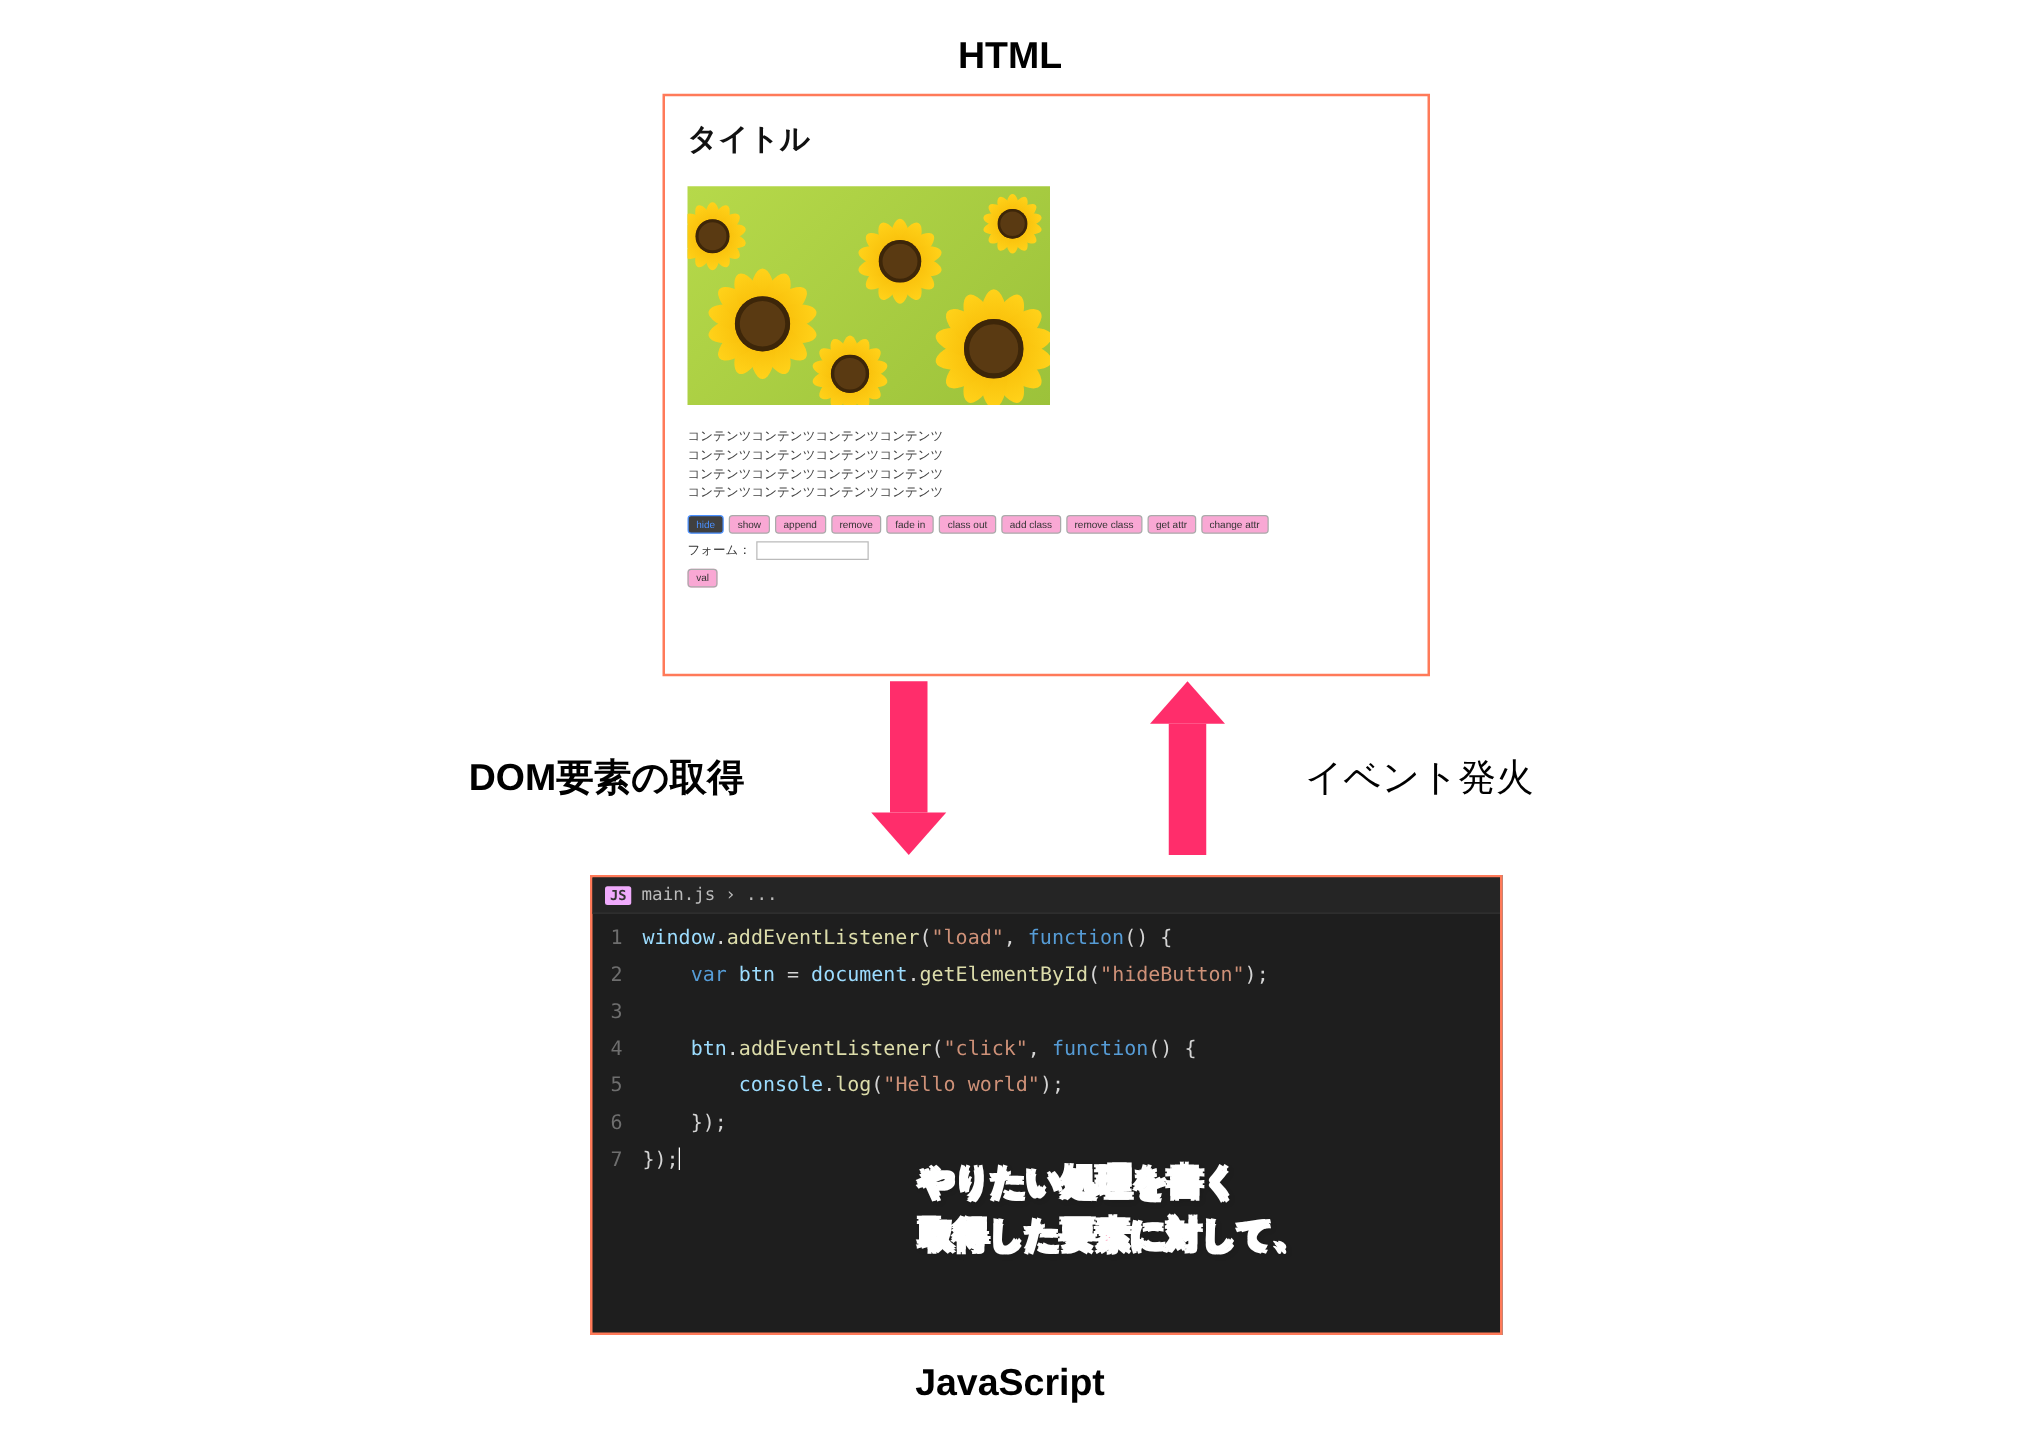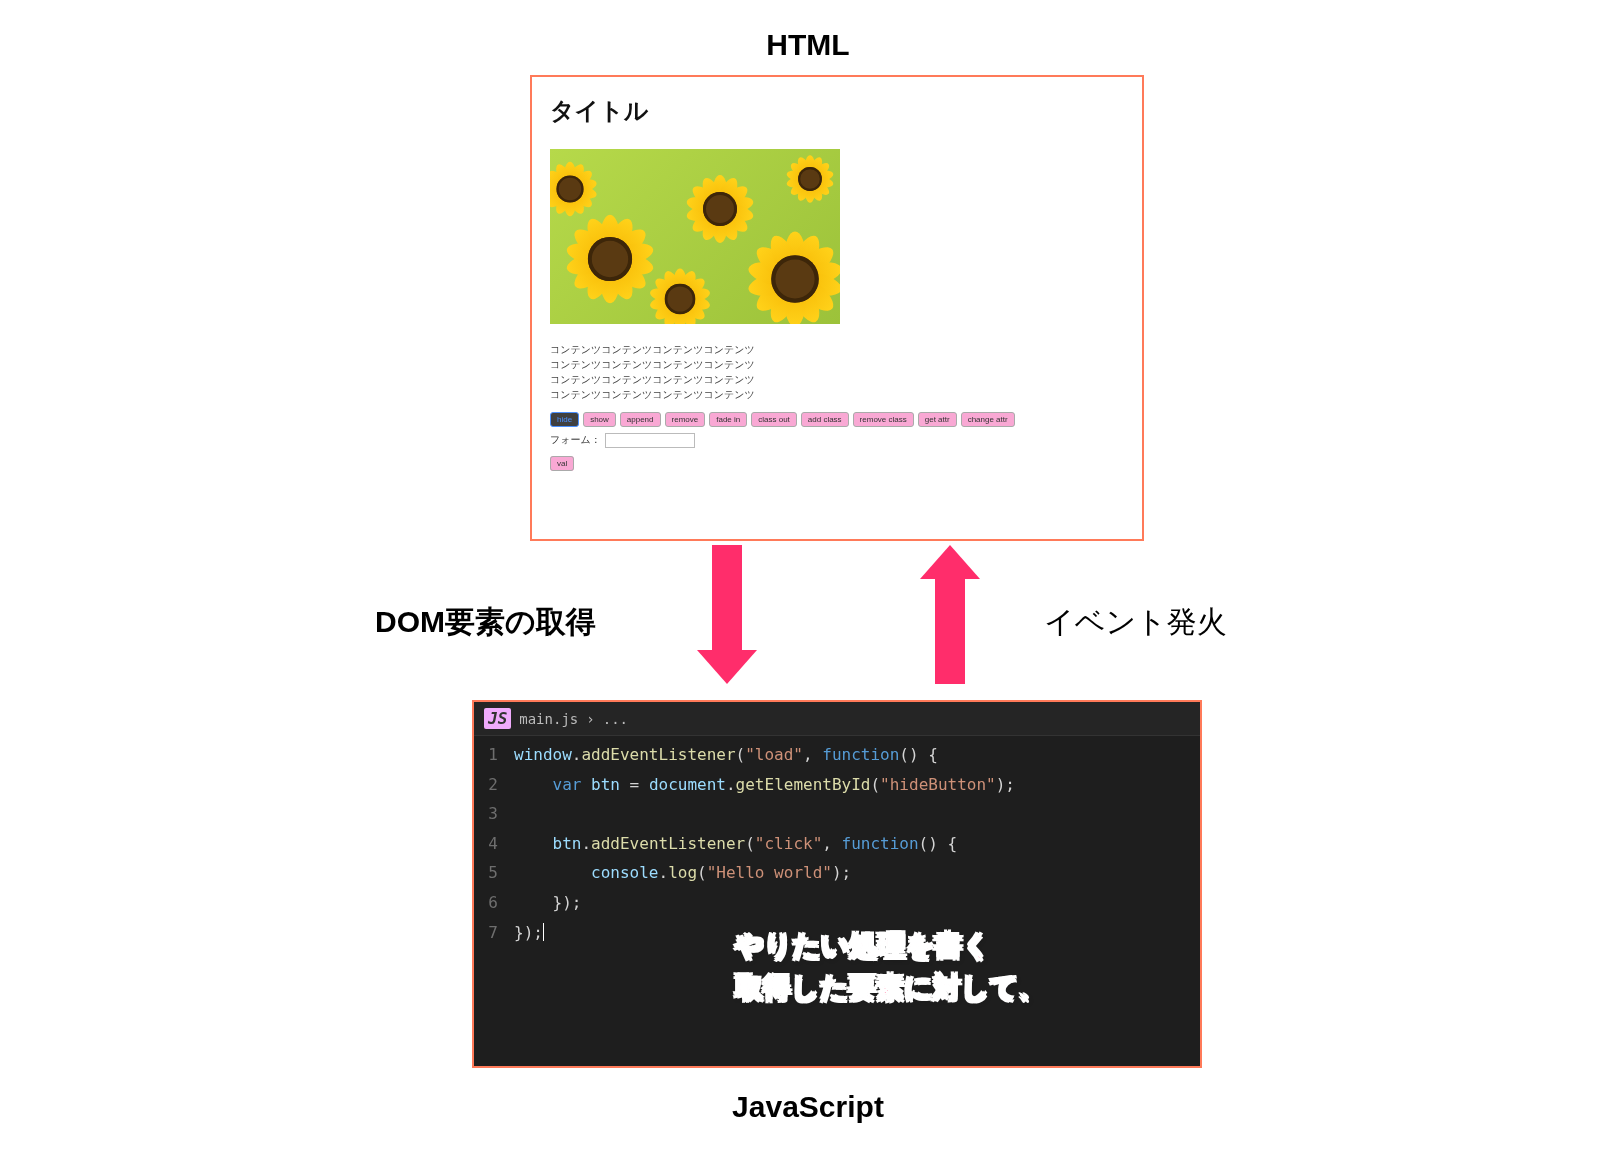--- a/index.html
+++ b/index.html
@@ -105,22 +105,22 @@
   .code-box {
     position:absolute; top:700px; left:472px; width:730px; height:368px;
     border:2px solid #ff7a59; background:#1e1e1e; color:#ccc;
     font-family: Menlo, Consolas, monospace; font-size:16px;
   }
   .code-tab {
     background:#252525; padding:6px 10px; font-size:14px; color:#bbb;
     border-bottom:1px solid #333; display:flex; align-items:center; gap:8px;
   }
   .js-badge {
-    background:#f0abfc; color:#323330; font-weight:bold; font-size:16px;
-    padding:1px 4px; border-radius:2px;font-style:italic;
+    background:#f0abfc; color:#323330; font-weight:bold; font-size:11px;
+    padding:1px 4px; border-radius:2px;
   }
   .code-body { padding:4px 0; }
   .code-line { display:flex; padding:2px 0; line-height:1.6;}
   .lineno { width:40px; text-align:right; padding-right:16px; color:#6e6e6e; flex-shrink:0;}
   .cl { white-space: pre; }
   .tk-obj { color:#9cdcfe; }
   .tk-kw { color:#569cd6; }
   .tk-str { color:#ce9178; }
   .tk-mth { color:#dcdcaa; }
   .tk-pln { color:#d4d4d4; }

